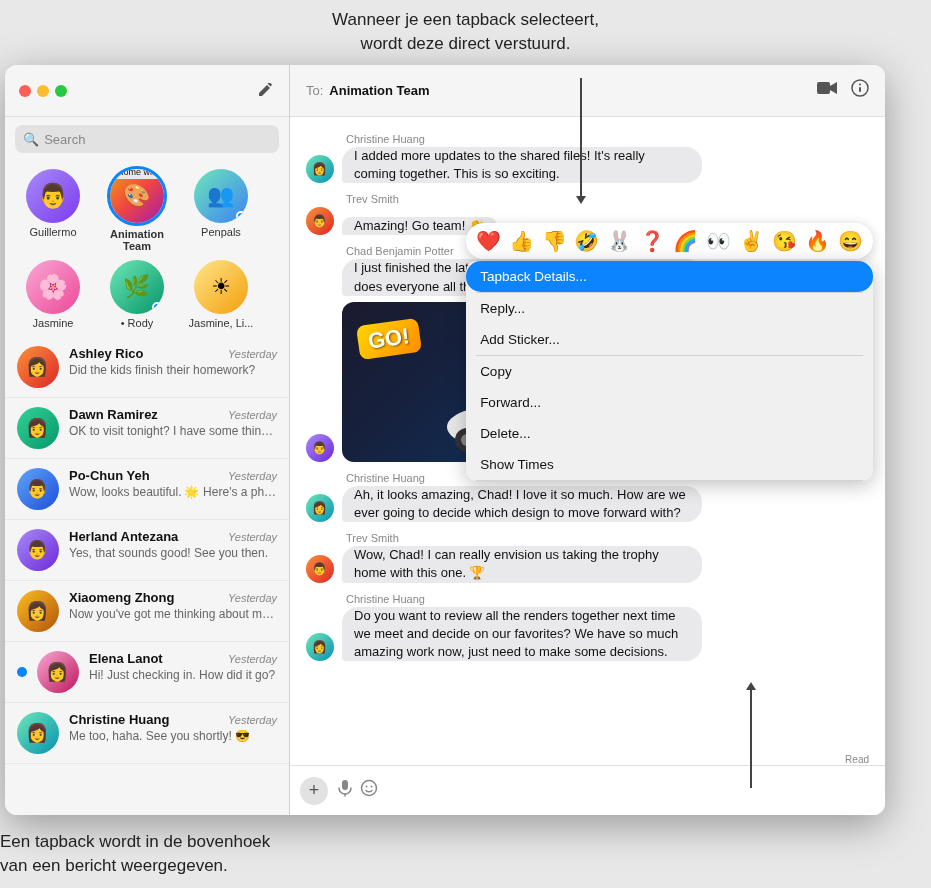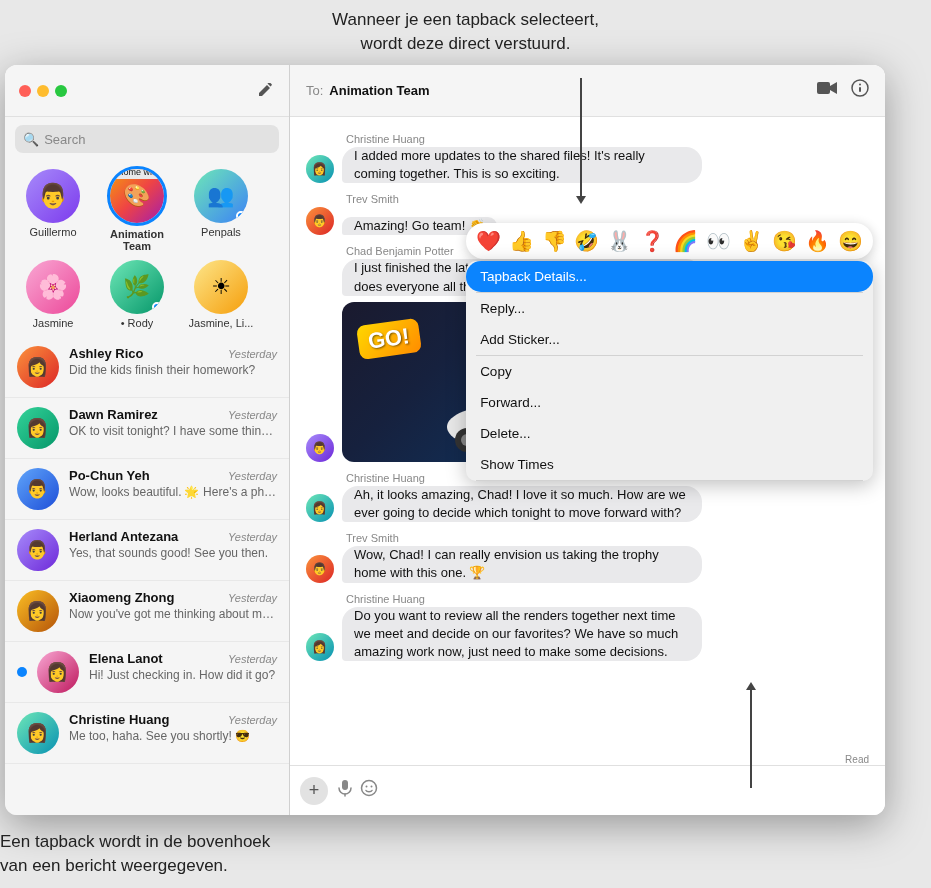--- a/index.html
+++ b/index.html
@@ -766,21 +766,21 @@
 
             <div style="position:absolute;right:30px;top:15px;font-size:16px;">🍎</div>
 
           </div>
         </div>
       </div>
 
       <div class="msg-sender">Christine Huang</div>
       <div class="msg-row">
         <div class="msg-avatar av-ch">👩</div>
-        <div class="msg-bubble incoming" style="position:relative;">Ah, it looks amazing, Chad! I love it so much. How are we ever going to decide which tonight to move forward with?</div>
+        <div class="msg-bubble incoming" style="position:relative;">Ah, it looks amazing, Chad! I love it so much. How are we ever going to decide which design to move forward with?</div>
       </div>
 
       <div class="msg-sender">Trev Smith</div>
       <div class="msg-row">
         <div class="msg-avatar av-ts">👨</div>
         <div class="msg-bubble incoming">Wow, Chad! I can really envision us taking the trophy home with this one. 🏆</div>
       </div>
 
       <div class="msg-sender">Christine Huang</div>
       <div class="msg-row">

